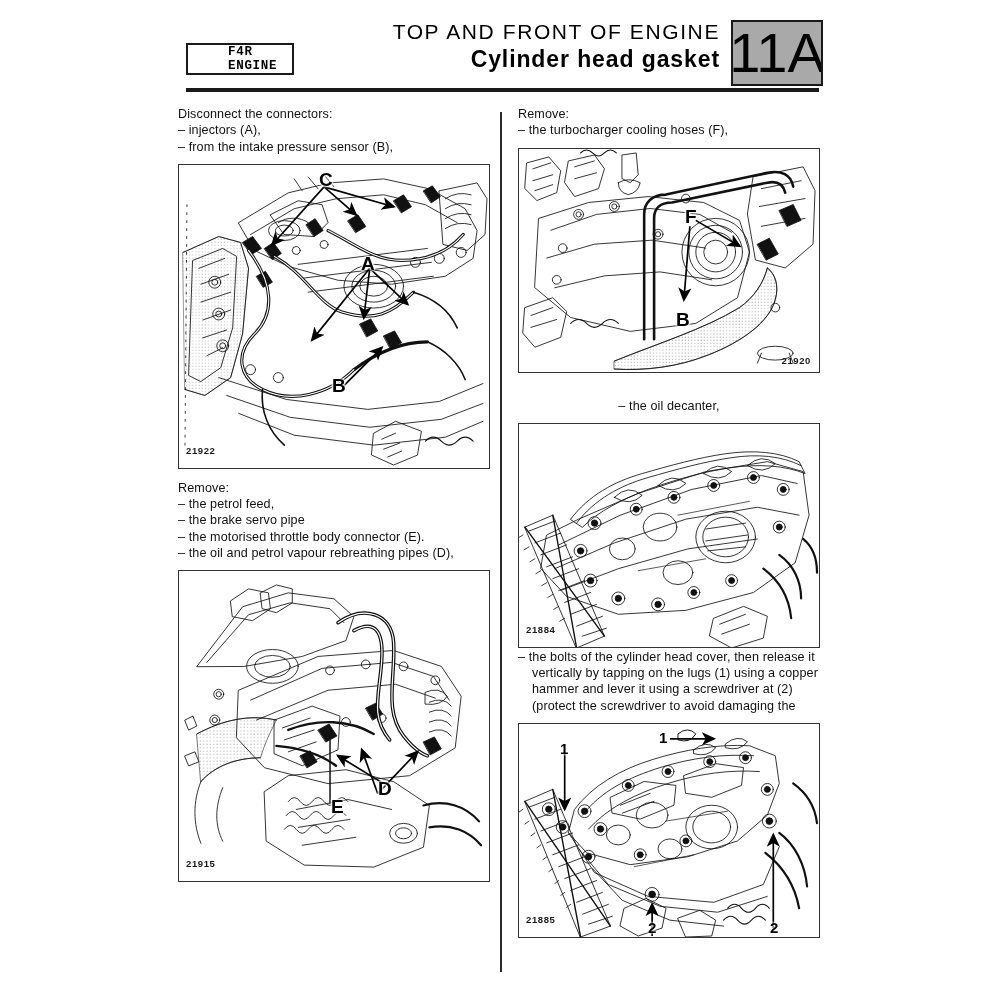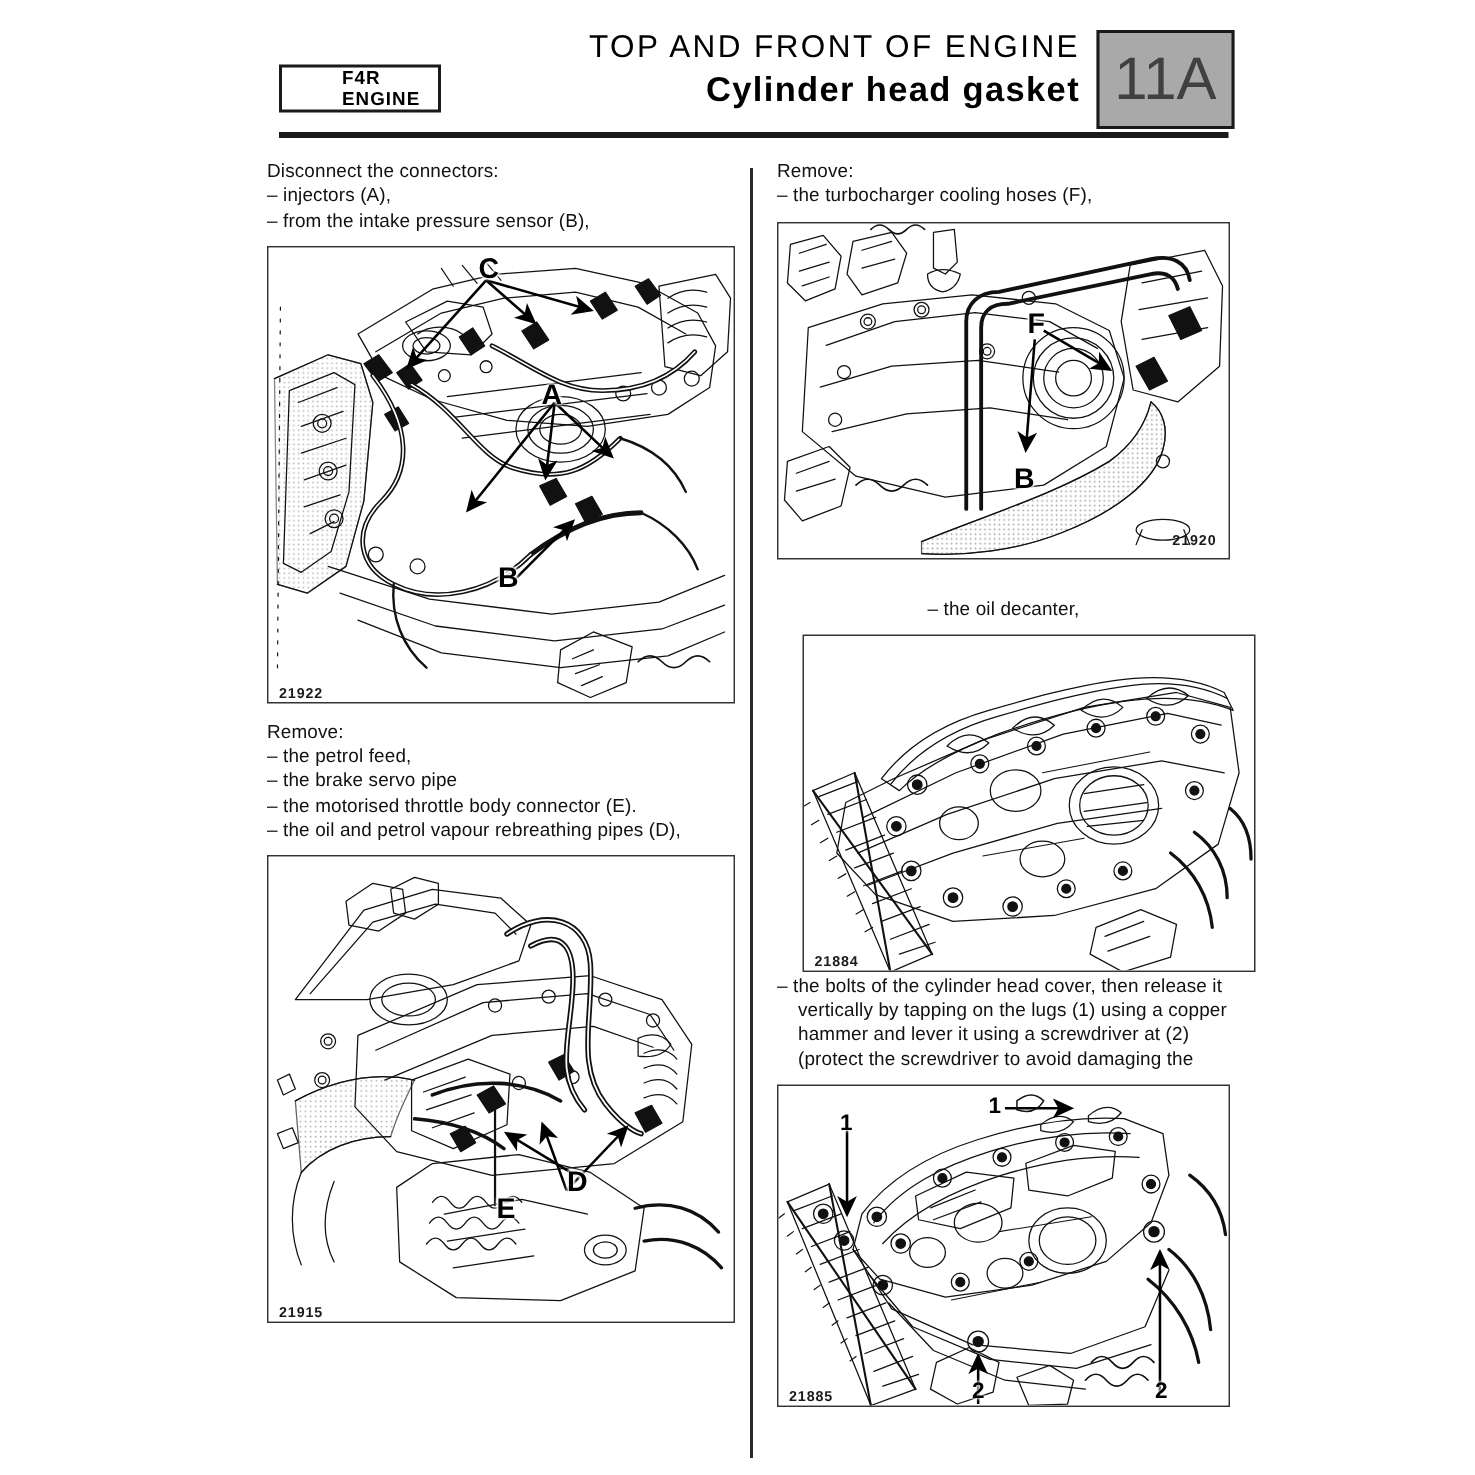--- a/index.html
+++ b/index.html
@@ -15,21 +15,21 @@
 
   
   .header{position:absolute;left:0;top:0;width:983px;height:100px;}
   .engine-box{
     position:absolute;left:186px;top:43px;width:104px;height:28px;
     border:2px solid #1a1a1a;background:#fff;
     display:flex;align-items:center;justify-content:center;
   }
   .engine-box span{
     font-size:12.5px;font-weight:bold;letter-spacing:0.7px;
-    font-family:Liberation Sans, sans-serif;
+    font-family:Liberation Mono, monospace;
     padding-left:40px;
   }
   .title-wrap{
     position:absolute;left:290px;top:18px;width:430px;
     text-align:right;
   }
   .title-main{
     font-size:21px;font-weight:normal;letter-spacing:1.6px;
     line-height:27px;white-space:nowrap;
     font-family:"Liberation Sans", sans-serif;
@@ -39,22 +39,22 @@
     line-height:24px;margin-top:2px;white-space:nowrap;
     font-family:"Liberation Sans", sans-serif;
   }
   .badge{
     position:absolute;left:731px;top:20px;width:88px;height:62px;
     background:#a9a9a9;border:2px solid #1a1a1a;
     display:flex;align-items:center;justify-content:center;
     overflow:hidden;
   }
   .badge span{
-    font-size:40px;font-weight:normal;letter-spacing:0px;
-    line-height:46px;color:#404040;
+    font-size:56px;font-weight:normal;letter-spacing:0px;
+    line-height:46px;color:#000000;
     font-family:"Liberation Sans", sans-serif;
   }
   .rule{
     position:absolute;left:186px;top:88px;width:633px;height:4px;
     background:#1a1a1a;
   }
 
   
   .col{position:absolute;top:106px;}
   .col-left{left:178px;width:312px;}
@@ -74,21 +74,21 @@
   .txt .li.wrap{padding-left:14px;text-indent:-14px;}
   .blk{margin:0 0 9px 0;}
 
   
   .fig{
     position:relative;border:1.6px solid #333;background:#fff;
     box-sizing:border-box;overflow:hidden;
   }
   .fig svg{display:block;width:100%;height:100%;}
   .figid{
-    position:absolute;left:7px;bottom:0;
+    position:absolute;left:7px;bottom:12px;
     font-size:9.5px;letter-spacing:0.6px;font-weight:bold;
     font-family:"Liberation Sans", sans-serif;color:#1a1a1a;
   }
   .calloutL{
     position:absolute;font-size:19px;font-weight:bold;
     font-family:"Liberation Sans", sans-serif;color:#000;
     text-shadow:0 0 2px #fff,0 0 3px #fff,1px 0 2px #fff,-1px 0 2px #fff;
   }
   .calloutN{
     position:absolute;font-size:15px;font-weight:bold;
@@ -437,21 +437,21 @@
       </svg>
       <span class="calloutL" style="left:166px;top:57px;">F</span>
       <span class="calloutL" style="left:157px;top:160px;">B</span>
       <span class="figid" style="left:auto;right:8px;bottom:6px;">21920</span>
     </div>
 
     <div class="txt blk" style="margin-top:25px;text-align:center;">
       <span class="li">–  the oil decanter,</span>
     </div>
 
-    <div class="fig" style="width:302px;height:225px;margin-top:8px;margin-left:17px;">
+    <div class="fig" style="width:302px;height:225px;margin-top:8px;">
       <svg viewBox="0 0 302 225" preserveAspectRatio="none">
         <rect x="0" y="0" width="302" height="225" fill="#fff"></rect>
         <g stroke="#111" fill="none" stroke-width="0.85" stroke-linejoin="round" stroke-linecap="round">
 
           <path d="M52 96 C70 72 96 58 124 50 C152 42 180 34 208 30 C236 26 262 28 282 38 L288 50
                    C268 42 242 40 214 44 C186 48 158 56 130 66 C104 76 80 88 64 104 Z"></path>
           <path d="M58 100 C76 76 102 62 130 54 C158 46 186 38 214 34 C240 30 264 32 284 42"></path>
 
           <path d="M28 112 L60 96 L120 70 L188 48 L250 38 L286 48 L292 92 L278 140 L236 170
                    L168 188 L100 192 L48 174 L22 146 Z"></path>

